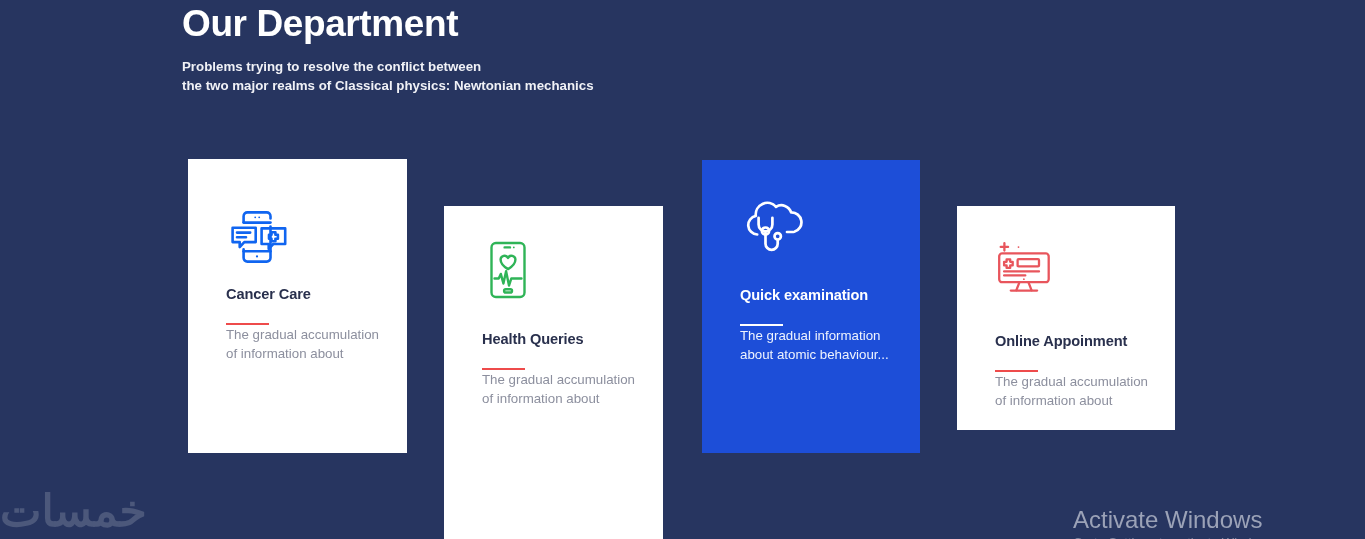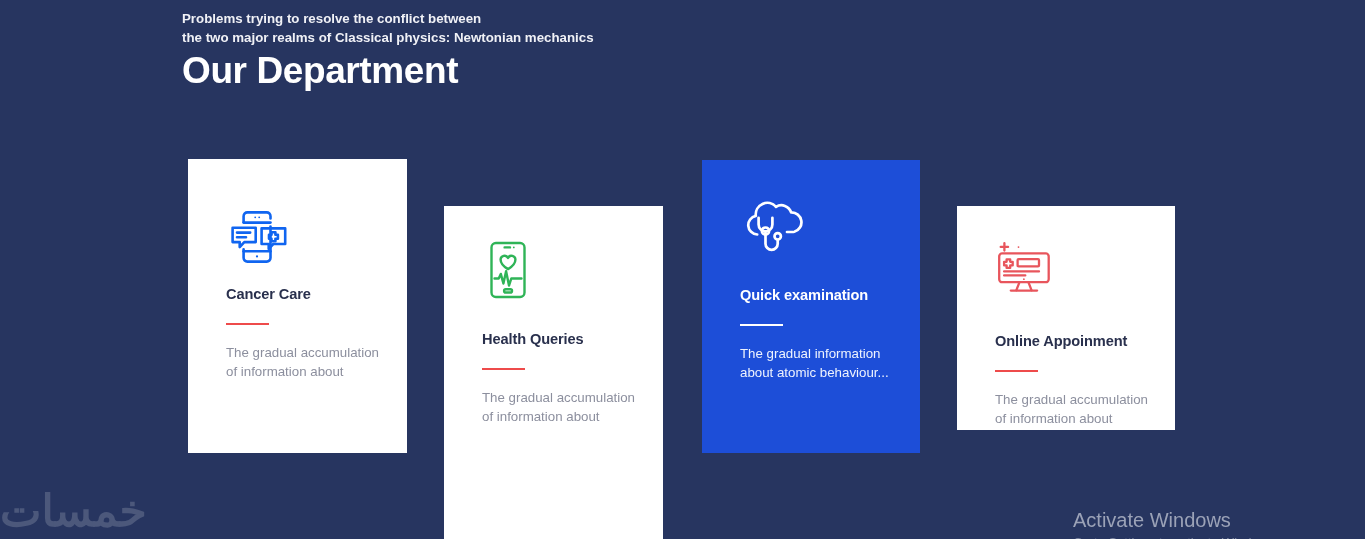--- a/index.html
+++ b/index.html
@@ -54,21 +54,20 @@
 
   .card-divider {
     width:43px;
     height:2px;
     background:#EE4B4B;
     margin-top:19px;
   }
   .card.accent .card-divider { background:#ffffff; }
 
   .card-text {
-    margin-top:18px;
     color:#8c8f9e;
     font-size:13.3px;
     line-height:19.2px;
   }
   .card.accent .card-text { color:#eef3fe; }
 
   
   #card-1 { left:188px; top:159px;  width:219px; height:294px; }
   #card-1 .card-icon { top:47px; }
   #card-1 .card-body { top:126px; }
@@ -105,32 +104,32 @@
 
   
   #activate-windows {
     position:absolute;
     left:1073px;
     top:508px;
     color:#8f97ae;
     pointer-events:none;
     user-select:none;
   }
-  #activate-title { font-size:20px; line-height:24px; color:#9ba2b7; }
+  #activate-title { font-size:24px; line-height:24px; color:#9ba2b7; }
   #activate-sub   { font-size:13px; line-height:18px; color:#7d86a1; margin-top:2px; }
 </style>
 </head>
 <body>
 
 <div id="header">
+  <div id="page-title">Our Department</div>
   <div id="subtitle">
     <div>Problems trying to resolve the conflict between</div>
     <div>the two major realms of Classical physics: Newtonian mechanics</div>
   </div>
-  <div id="page-title">Our Department</div>
 </div>
 
 <div class="card" id="card-1">
   <div class="card-icon">
     <svg class="svg-icon" width="66" height="66" viewBox="0 0 66 66" fill="none" stroke="#1065F0" stroke-width="2.6" stroke-linecap="round" stroke-linejoin="round">
 
       <path d="M44.5 12.5v-2.3a3.8 3.8 0 0 0-3.8-3.8H21.4a3.8 3.8 0 0 0-3.8 3.8v6"></path>
       <path d="M44.5 20.5v31.3a3.8 3.8 0 0 1-3.8 3.8H21.4a3.8 3.8 0 0 1-3.8-3.8v-8.5"></path>
 
       <circle cx="29.2" cy="11.3" r="0.9" fill="#1065F0" stroke="none"></circle>

